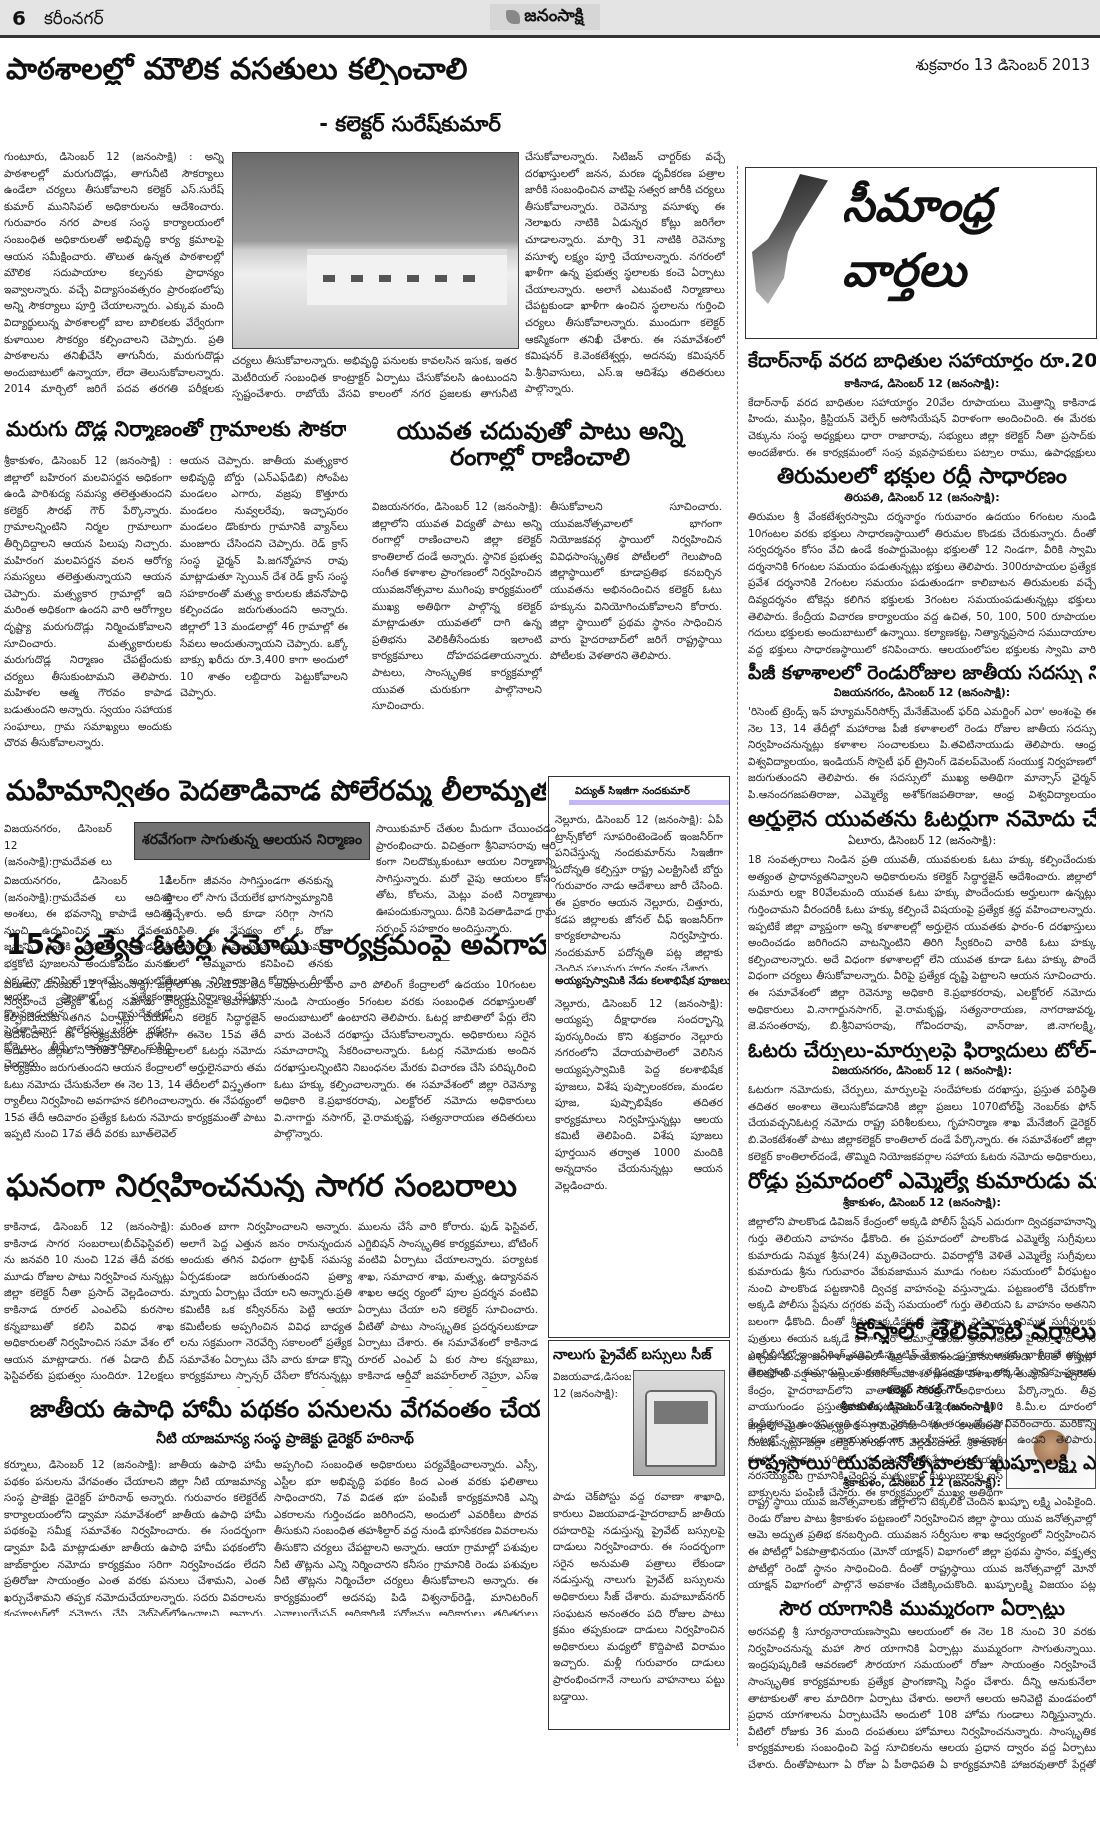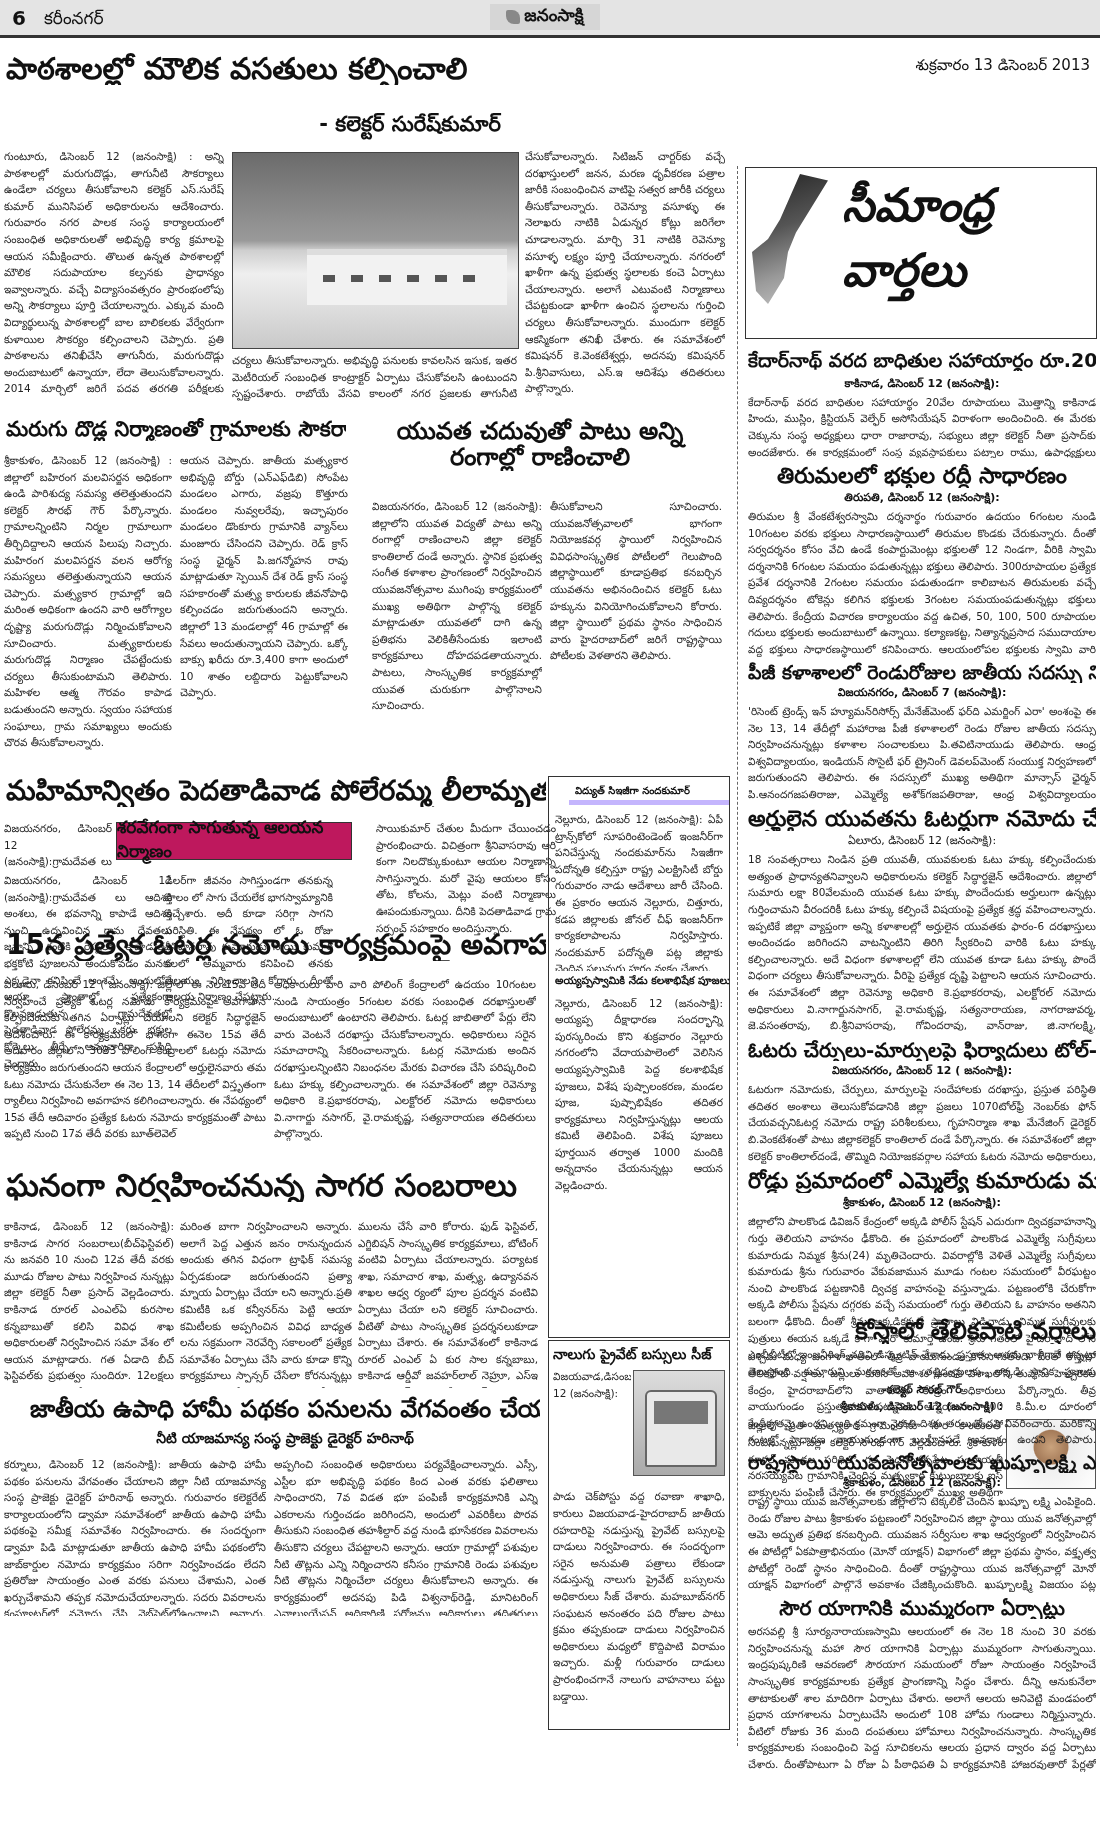--- a/index.html
+++ b/index.html
@@ -19,21 +19,21 @@
   .photo-school { background:linear-gradient(#6b6b6b 0%, #9a9a9a 45%, #cfcfcf 50%, #efefef 62%, #c9c9c9 100%); position:absolute; border:1px solid #444; }
   .photo-school .bld { position:absolute; left:26%; top:49%; width:70%; height:26%; background:#f2f2f2; border-top:6px solid #ddd; }
   .photo-school .win { position:absolute; top:40%; width:6%; height:14%; background:#555; }
   .map-banner { background:#fff; }
   .ap-map { position:absolute; left:6px; top:6px; width:80px; height:130px; background:linear-gradient(160deg,#222 0%, #555 40%, #999 70%, #ccc 100%); clip-path:polygon(60% 0, 95% 5%, 70% 30%, 55% 45%, 45% 60%, 40% 80%, 20% 100%, 5% 90%, 0 60%, 20% 50%, 35% 35%); }
   .banner-title { position:absolute; left:96px; top:10px; font-size:46px; font-weight:bold; font-style:italic; }
   .portrait { background:radial-gradient(circle at 50% 40%, #caa37d 0%, #a47a58 28%, #eee 30%, #fff 100%); border:1px solid #555; position:absolute; }
   .bus-photo { background:linear-gradient(#ddd, #aaa); border:1px solid #555; position:absolute; }
   .bus-photo .bus { position:absolute; left:12%; top:18%; width:76%; height:70%; background:#e9e9e9; border:2px solid #666; border-radius:6px 6px 2px 2px; }
   .bus-photo .wnd { position:absolute; left:10%; top:12%; width:80%; height:32%; background:#777; }
-  .inset-head { border:1px solid #333; background:#be185d; font-size:17px; font-weight:bold; display:flex; align-items:center; justify-content:center; }
+  .inset-head { border:1px solid #333; background:#737373; font-size:14px; font-weight:bold; display:flex; align-items:center; justify-content:center;margin-left:18px; }
 </style>
 </head>
 <body>
 
 <div class="abs masthead">
   <span class="abs pg-num">6</span>
   <span class="abs pg-district">కరీంనగర్</span>
   <div class="abs logo">
     <span class="logo-mark"></span>
     <span>జనంసాక్షి</span>
@@ -67,21 +67,21 @@
 <div class="abs" style="left:748px;top:350px;width:348px;">
   <div class="headline" style="font-size:19px;text-align:center;">కేదార్‌నాథ్ వరద బాధితుల సహాయార్థం రూ.20వేలు</div>
   <div class="sub" style="font-size:11px;margin:6px 0 2px;">కాకినాడ, డిసెంబర్ 12 (జనంసాక్షి):</div>
   <div class="col" style="height:64px;">కేదార్‌నాథ్ వరద బాధితుల సహాయార్థం 20వేల రూపాయలు మొత్తాన్ని కాకినాడ హిందు, ముస్లిం, క్రిస్టియన్ వెల్ఫేర్ అసోసియేషన్ విరాళంగా అందించింది. ఈ మేరకు చెక్కును సంస్థ అధ్యక్షులు ధారా రాజారావు, సభ్యులు జిల్లా కలెక్టర్ నీతా ప్రసాద్‌కు అందజేశారు. ఈ కార్యక్రమంలో సంస్థ వ్యవస్థాపకులు పట్నాల రాము, ఉపాధ్యక్షులు ఎస్‌కె భాషా, కార్యదర్శి మాణిక్యరెడ్డి సత్యనారాయణ, జనరల్ సెక్రటరీ రాయవరపు సత్యరావు, ఇక్బాల్ అలీ, ఎస్‌కె ఆలీషా తదితరులు పాల్గొన్నారు.</div>
 
   <div class="headline" style="font-size:22px;text-align:center;margin-top:6px;">తిరుమలలో భక్తుల రద్దీ సాధారణం</div>
   <div class="sub" style="font-size:11px;margin:3px 0 2px;">తిరుపతి, డిసెంబర్ 12 (జనంసాక్షి):</div>
   <div class="col" style="height:150px;">తిరుమల శ్రీ వేంకటేశ్వరస్వామి దర్శనార్థం గురువారం ఉదయం 6గంటల నుండి 10గంటల వరకు భక్తులు సాధారణస్థాయిలో తిరుమల కొండకు చేరుకున్నారు. దీంతో సర్వదర్శనం కోసం వేచి ఉండే కంపార్టుమెంట్లు భక్తులతో 12 నిండగా, వీరికి స్వామి దర్శనానికి 6గంటల సమయం పడుతున్నట్లు భక్తులు తెలిపారు. 300రూపాయల ప్రత్యేక ప్రవేశ దర్శనానికి 2గంటల సమయం పడుతుండగా కాలిబాటన తిరుమలకు వచ్చే దివ్యదర్శనం టోకెన్లు కలిగిన భక్తులకు 3గంటల సమయంపడుతున్నట్లు భక్తులు తెలిపారు. కేంద్రీయ విచారణ కార్యాలయం వద్ద ఉచిత, 50, 100, 500 రూపాయల గదులు భక్తులకు అందుబాటులో ఉన్నాయి. కల్యాణకట్ట, నిత్యాన్నప్రసాద సముదాయాల వద్ద భక్తులు సాధారణస్థాయిలో కనిపించారు. ఆలయంలోపల భక్తులకు స్వామి వారి దర్శనానికి లఘుదర్శనాన్ని అమలు చేస్తున్నారు.</div>
 
   <div class="headline" style="font-size:19px;text-align:center;margin-top:4px;">పీజీ కళాశాలలో రెండురోజుల జాతీయ సదస్సు నిర్వహణ</div>
-  <div class="sub" style="font-size:11px;margin:3px 0 2px;">విజయనగరం, డిసెంబర్ 7 (జనంసాక్షి):</div>
+  <div class="sub" style="font-size:11px;margin:3px 0 2px;">విజయనగరం, డిసెంబర్ 12 (జనంసాక్షి):</div>
   <div class="col" style="height:100px;">'రిసెంట్ ట్రెండ్స్ ఇన్ హ్యూమన్‌రిసోర్స్ మేనేజ్‌మెంట్ ఫర్‌ది ఎమర్జింగ్ ఎరా' అంశంపై ఈ నెల 13, 14 తేదీల్లో మహారాజ పీజీ కళాశాలలో రెండు రోజుల జాతీయ సదస్సు నిర్వహించనున్నట్లు కళాశాల సంచాలకులు పి.తవిటినాయుడు తెలిపారు. ఆంధ్ర విశ్వవిద్యాలయం, ఇండియన్ సొసైటీ ఫర్ ట్రైనింగ్ డెవలప్‌మెంట్ సంయుక్త నిర్వహణలో జరుగుతుందని తెలిపారు. ఈ సదస్సులో ముఖ్య అతిథిగా మాన్సాస్ ఛైర్మన్ పి.ఆనందగజపతిరాజు, ఎమ్మెల్యే అశోక్‌గజపతిరాజు, ఆంధ్ర విశ్వవిద్యాలయం ఉపకులపతి జి.ఎస్.ఎన్.రాజు పాల్గొంటారని కళాశాల సంచాలకులు తవిటినాయుడు తెలిపారు.</div>
 
   <div class="headline" style="font-size:22px;text-align:center;margin-top:4px;">అర్హులైన యువతను ఓటర్లుగా నమోదు చేయండి</div>
   <div class="sub" style="font-size:11px;margin:3px 0 2px;font-weight:normal;">ఏలూరు, డిసెంబర్ 12 (జనంసాక్షి):</div>
   <div class="col" style="height:184px;">18 సంవత్సరాలు నిండిన ప్రతి యువతీ, యువకులకు ఓటు హక్కు కల్పించేందుకు అత్యంత ప్రాధాన్యతనివ్వాలని అధికారులను కలెక్టర్ సిద్ధార్థజైన్ ఆదేశించారు. జిల్లాలో సుమారు లక్షా 80వేలమంది యువత ఓటు హక్కు పొందేందుకు అర్హులుగా ఉన్నట్లు గుర్తించామని వీరందరికీ ఓటు హక్కు కల్పించే విషయంపై ప్రత్యేక శ్రద్ధ వహించాలన్నారు. ఇప్పటికే జిల్లా వ్యాప్తంగా అన్ని కళాశాలల్లో అర్హులైన యువతకు ఫారం-6 దరఖాస్తులు అందించడం జరిగిందని వాటన్నింటిని తిరిగి స్వీకరించి వారికి ఓటు హక్కు కల్పించాలన్నారు. అదే విధంగా కళాశాలల్లో లేని యువత కూడా ఓటు హక్కు పొందే విధంగా చర్యలు తీసుకోవాలన్నారు. వీరిపై ప్రత్యేక దృష్టి పెట్టాలని ఆయన సూచించారు. ఈ సమావేశంలో జిల్లా రెవెన్యూ అధికారి కె.ప్రభాకరరావు, ఎలక్టోరల్ నమోదు అధికారులు వి.నాగార్జునసాగర్, వై.రామకృష్ణ, సత్యనారాయణ, నాగరాజువర్మ, జె.వసంతరావు, బి.శ్రీనివాసరావు, గోవిందరావు, వాన్‌రాజు, జి.నాగలక్ష్మి, కె.నాగేంద్రప్రసాద్ తదితరులు పాల్గొన్నారు.</div>
 
   <div class="headline" style="font-size:20px;text-align:center;margin-top:4px;">ఓటరు చేర్పులు-మార్పులపై ఫిర్యాదులు టోల్-ఫ్రీకే!</div>
   <div class="sub" style="font-size:11px;margin:3px 0 2px;">విజయనగరం, డిసెంబర్ 12 ( జనంసాక్షి):</div>
   <div class="col" style="height:84px;">ఓటరుగా నమోదుకు, చేర్పులు, మార్పులపై సందేహాలకు దరఖాస్తు, ప్రస్తుత పరిస్థితి తదితర అంశాలు తెలుసుకోవడానికి జిల్లా ప్రజలు 1070టోల్‌ఫ్రీ నెంబర్‌కు ఫోన్ చేయవచ్చనిఓటర్ల నమోదు రాష్ట్ర పరిశీలకులు, గృహనిర్మాణ శాఖ మేనేజింగ్ డైరెక్టర్ బి.వెంకటేశంతో పాటు జిల్లాకలెక్టర్ కాంతిలాల్ దండే పేర్కొన్నారు. ఈ సమావేశంలో జిల్లా కలెక్టర్ కాంతిలాల్‌దండే, తొమ్మిది నియోజకవర్గాల సహాయ ఓటరు నమోదు అధికారులు, మండల తహశీల్దార్లు, కాంగ్రెస్, బిజెపి, టిడిపి, సిపిఎం రాజకీయ పార్టీల ప్రతినిధులు పాల్గొన్నారు.</div>
 

